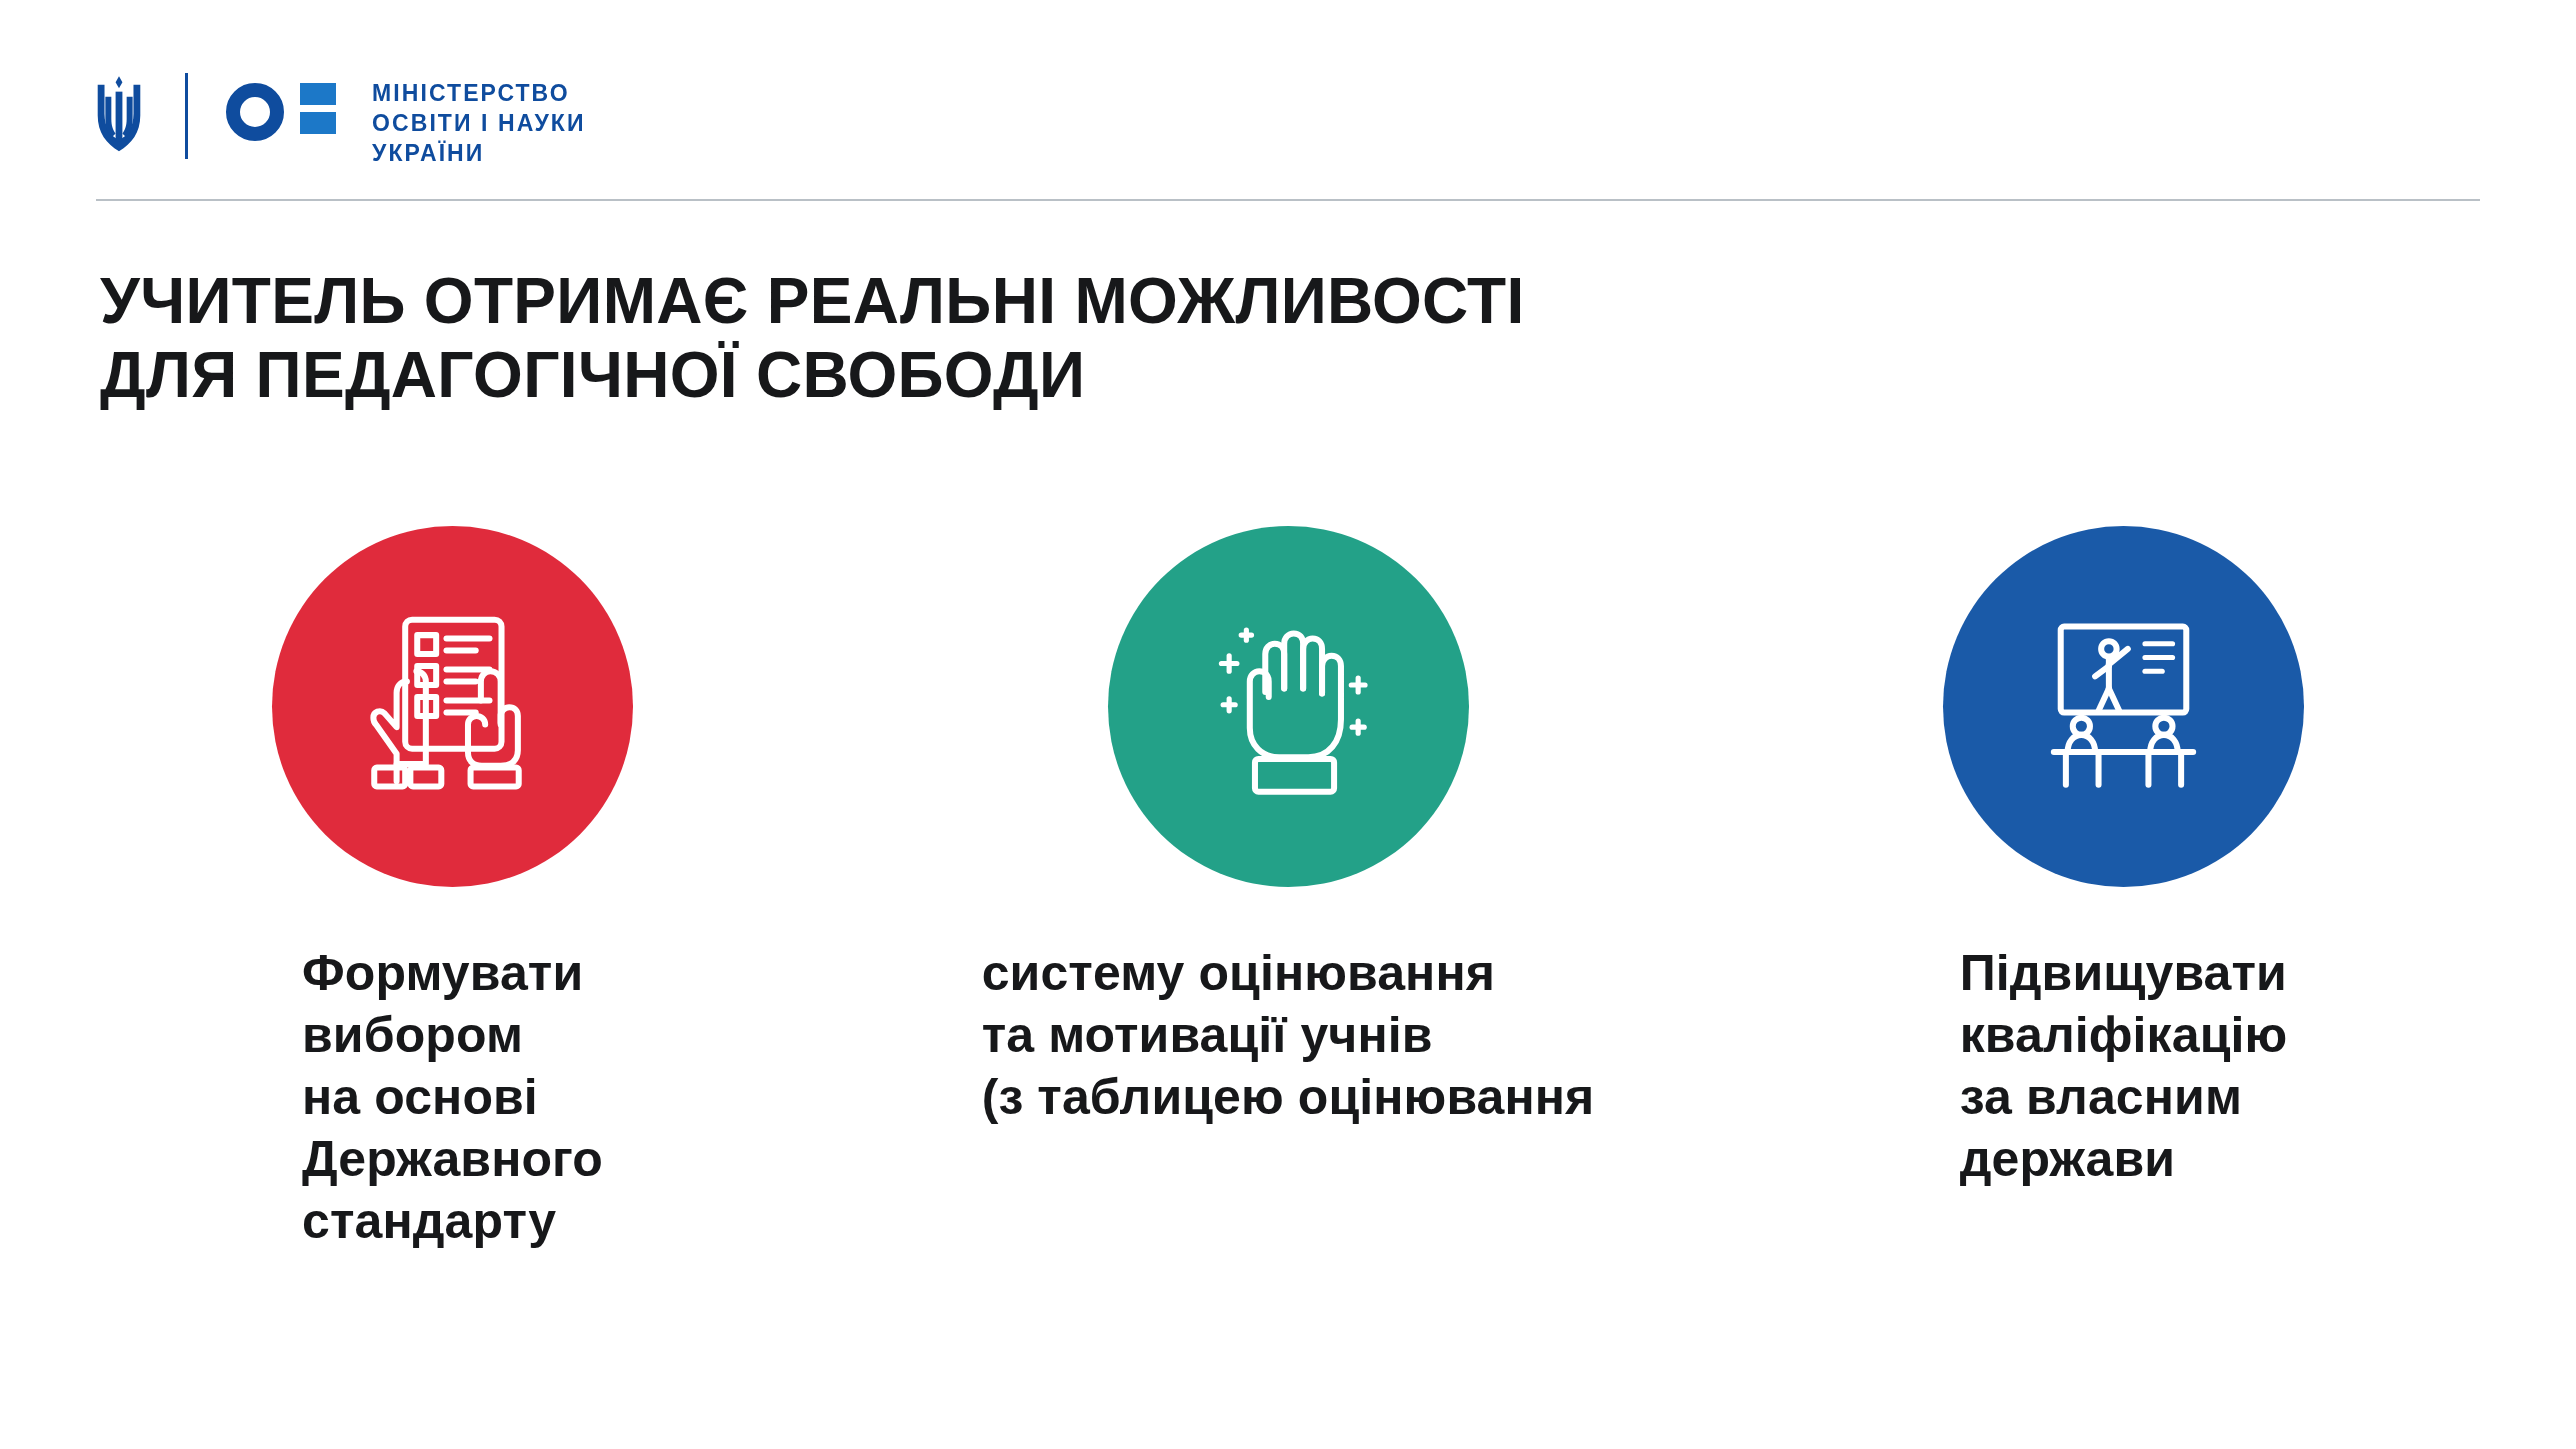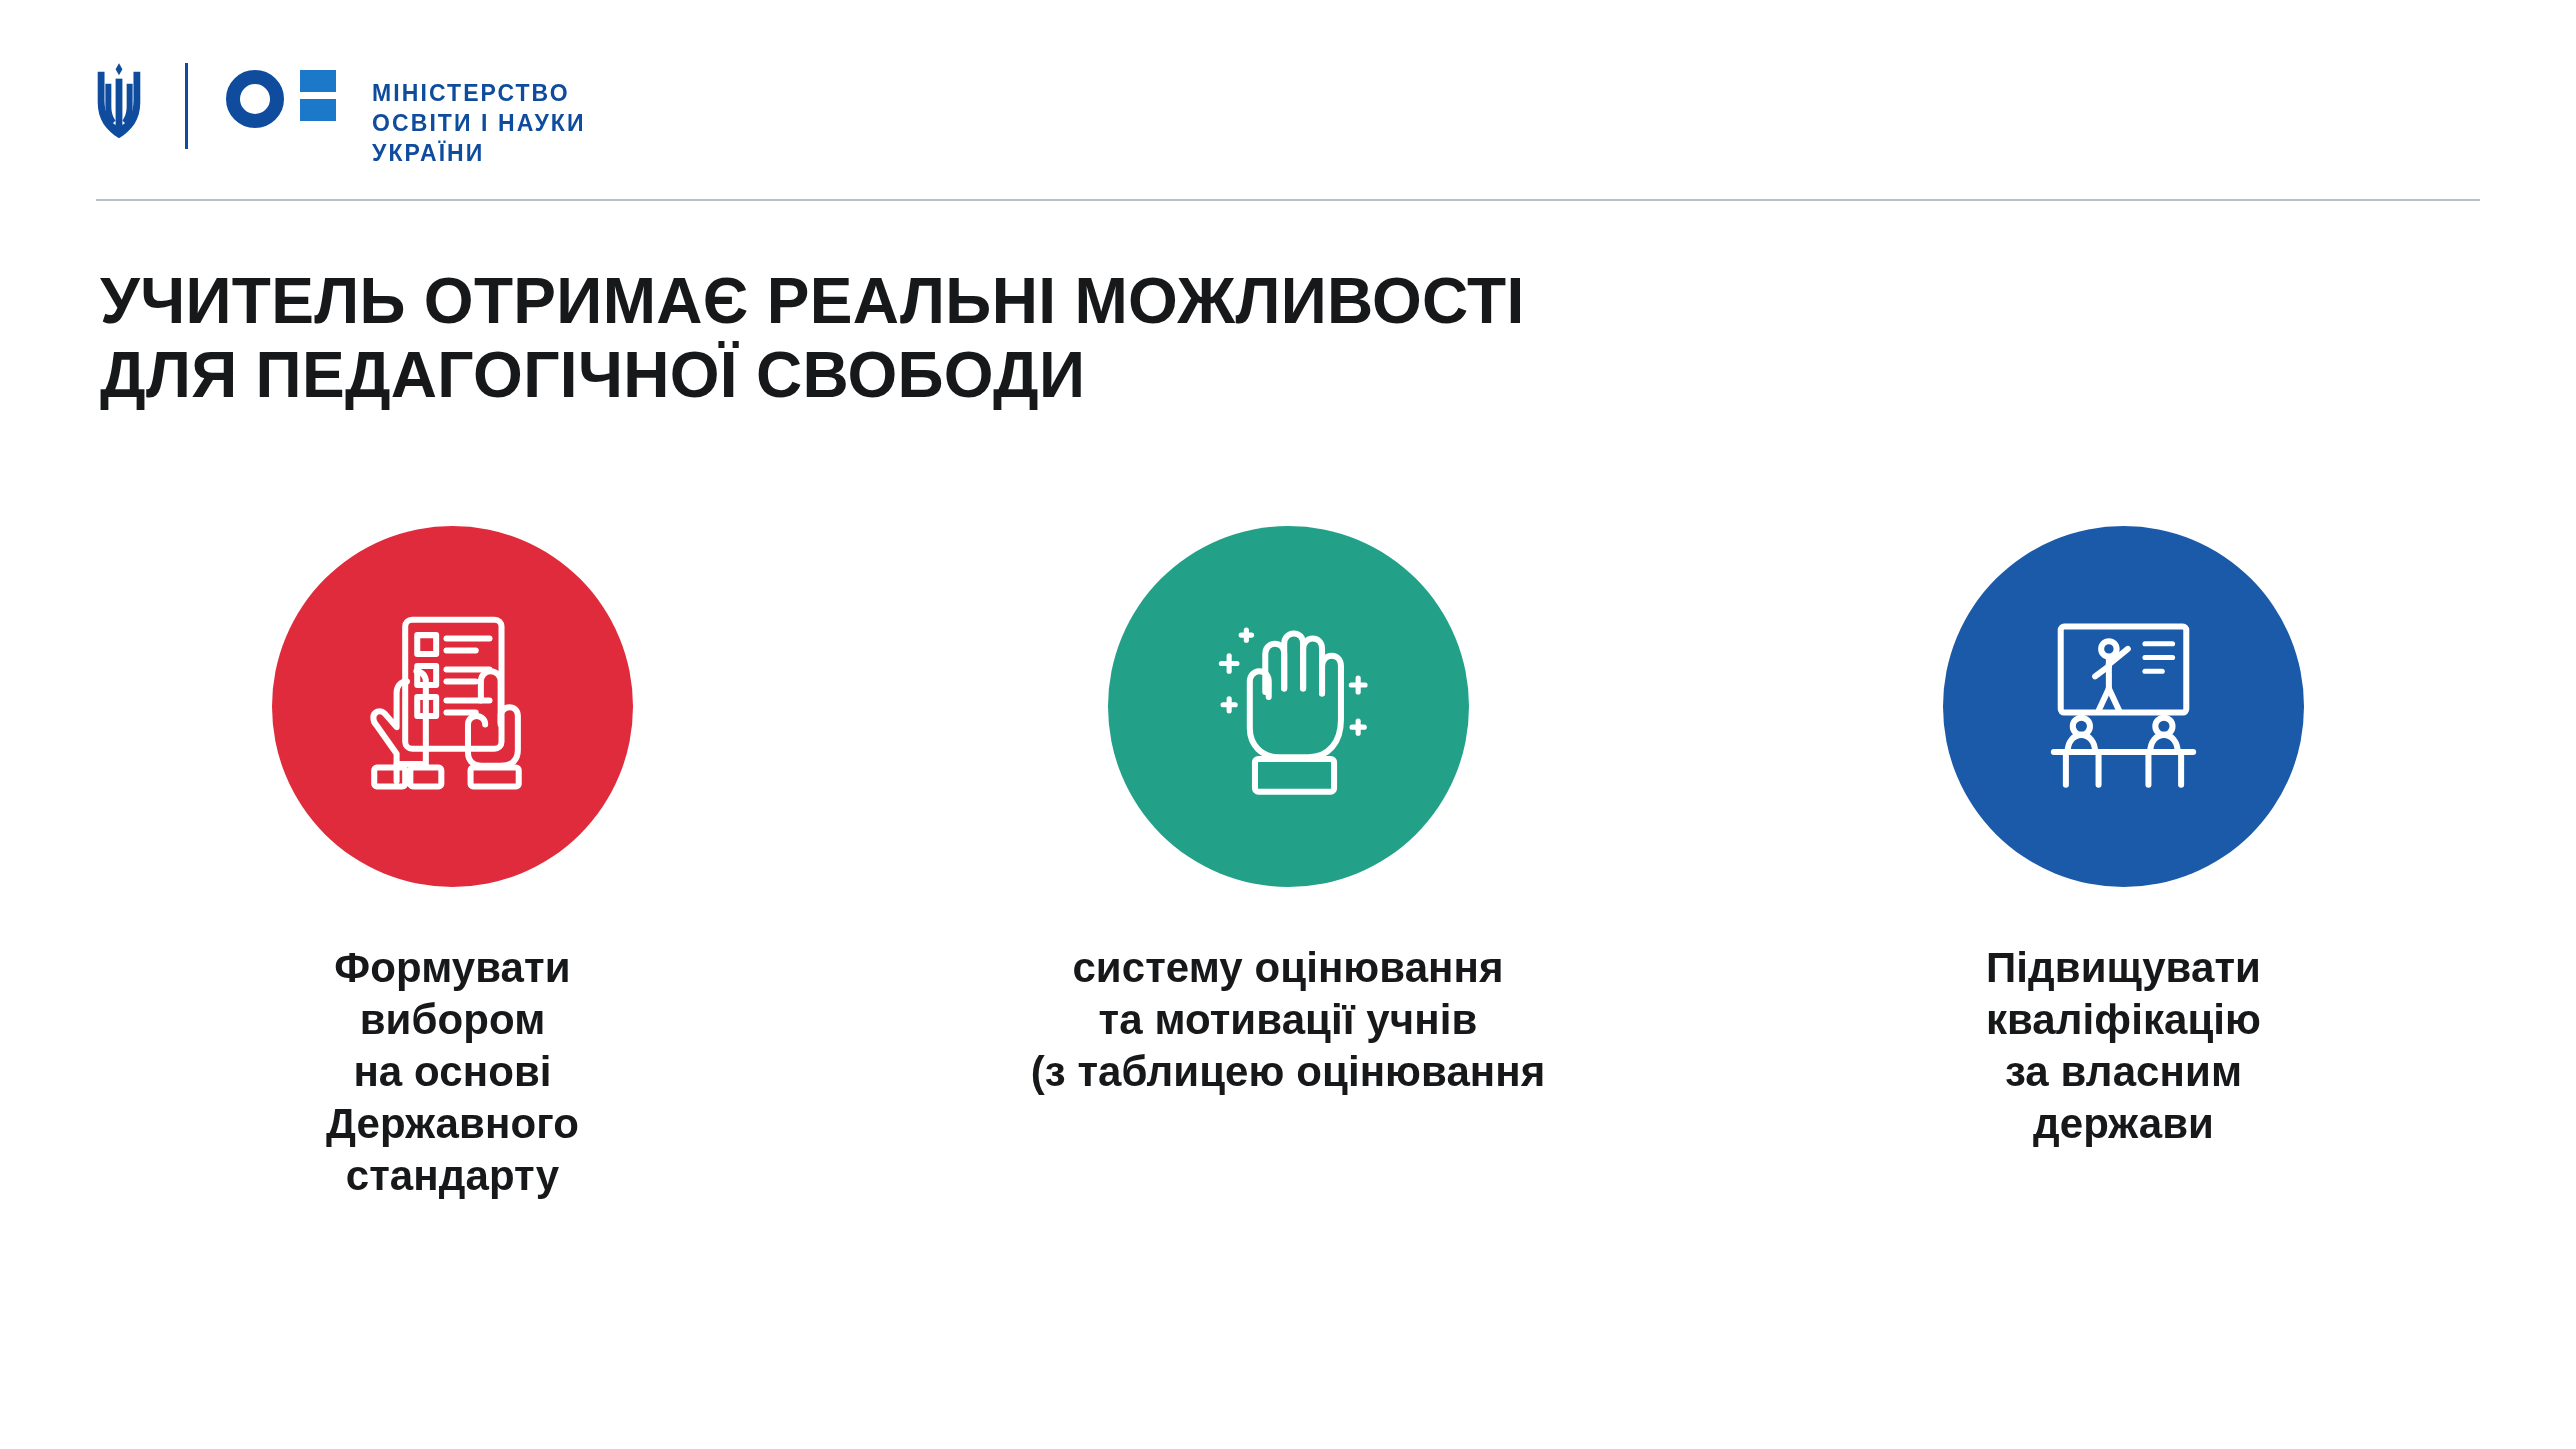--- a/index.html
+++ b/index.html
@@ -23,20 +23,21 @@
     top: 53px;
     left: 96px;
     right: 96px;
     height: 146px;
     border-bottom: 2.6px solid #b9c0c6;
     display: flex;
     align-items: flex-start;
   }
   .logo-block {
     display: flex;
+    align-items: center;
     gap: 9px;
     padding-top: 10.3px;
   }
   .trident {
     width: 46px;
     height: 79px;
     display: block;
   }
   .logo-divider {
     width: 2.6px;
@@ -120,24 +121,23 @@
   .circle {
     width: 361px;
     height: 361px;
     border-radius: 50%;
     display: flex;
     align-items: center;
     justify-content: center;
   }
   .card-caption {
     margin-top: 55px;
-    font-size: 42px;
+    font-size: 50px;
     font-weight: bold;
     line-height: 1.24;
-    text-align: center;
     color: #17181a;
     letter-spacing: 0.002em;
   }
   .card-caption div { white-space: nowrap; }
 </style>
 </head>
 <body>
 
 <div class="header">
   <div class="logo-block">

